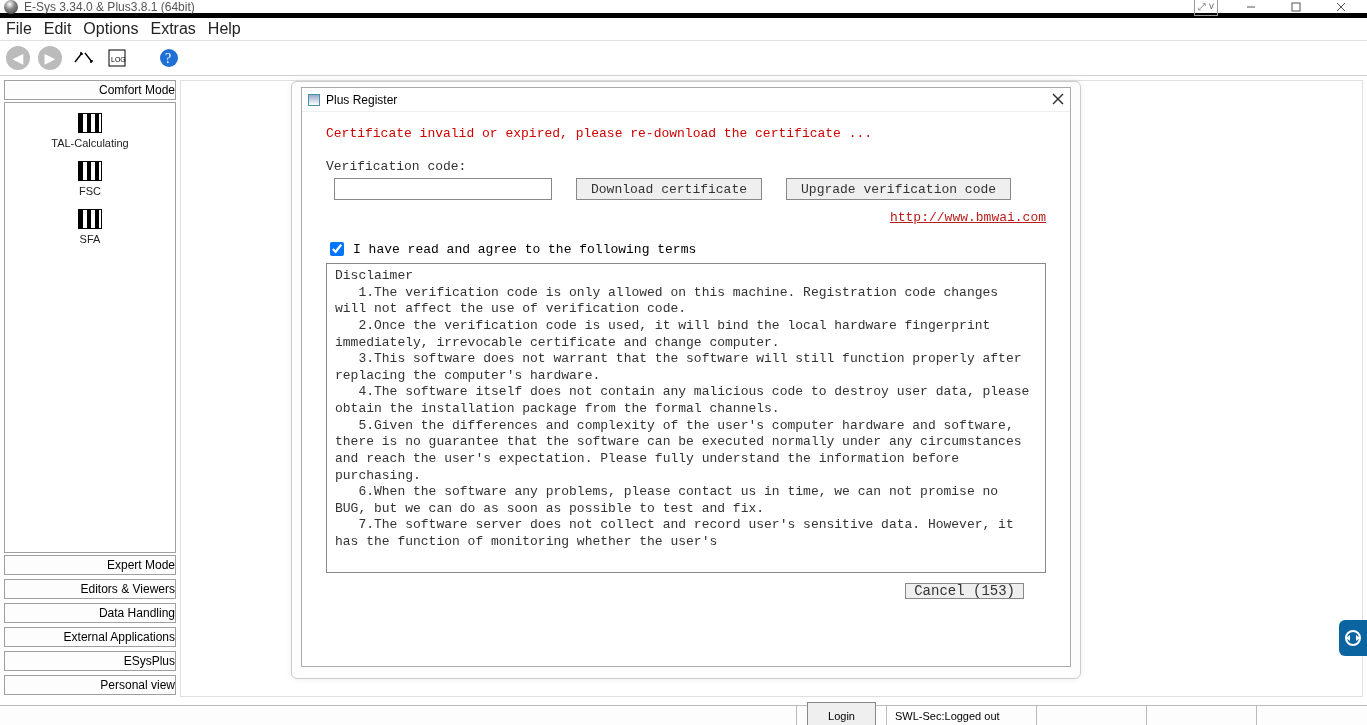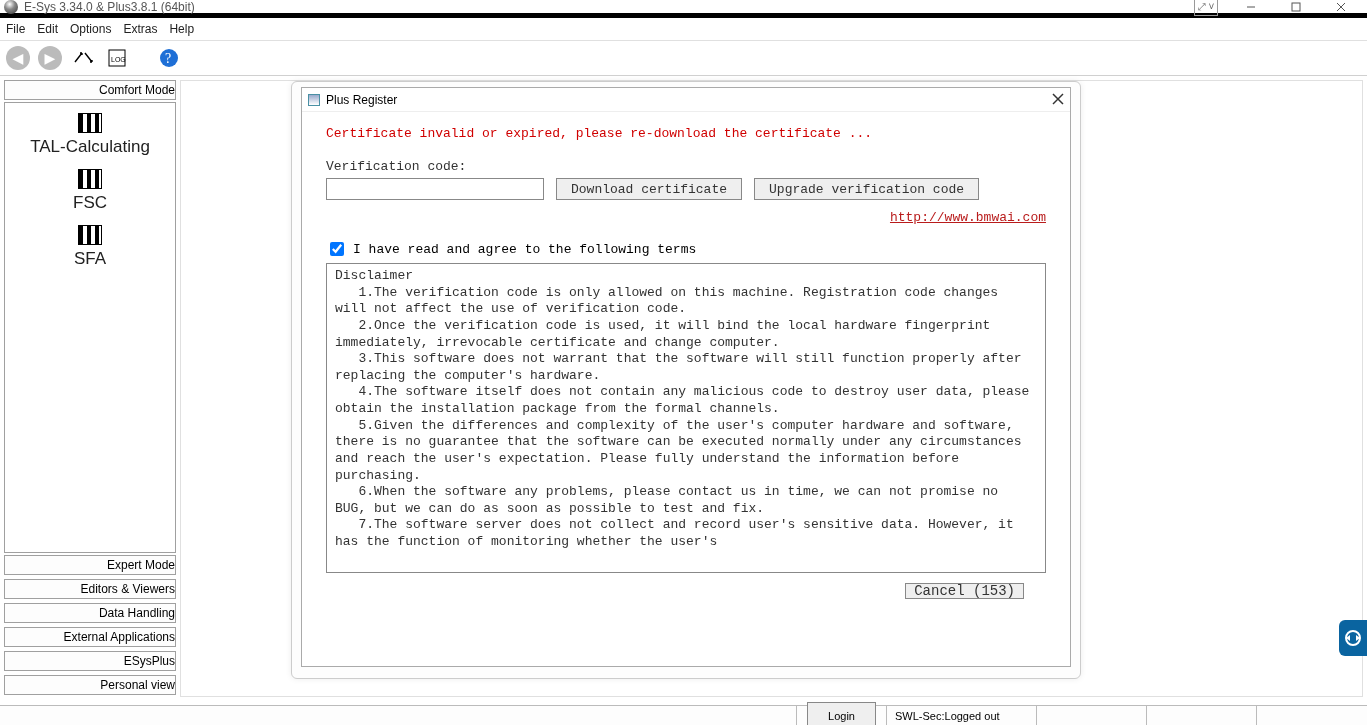--- a/index.html
+++ b/index.html
@@ -36,21 +36,21 @@
     width: 24px; height: 18px; border:1px solid #999; margin-right: 10px;
     display:flex;align-items:center;justify-content:center;font-size:10px;color:#666;
   }
   .menubar {
     height: 22px;
     display: flex;
     align-items: center;
     gap: 12px;
     padding: 0 6px;
     border-bottom: 1px solid #fff;
-    font-size: 12px;
+    font-size: 16px;
     color: #222;
   }
   .menubar span { cursor: default; }
   .toolbar {
     height: 36px;
     display: flex;
     align-items: center;
     gap: 8px;
     padding: 0 6px;
     border-top: 1px solid #e0e0e0;
@@ -98,21 +98,21 @@
   .panel-item {
     text-align:center;
     width:100%;
     padding-bottom:10px;
   }
   .panel-item .pic {
     width:24px;height:20px;margin:0 auto 4px;
     background: repeating-linear-gradient(90deg,#000 0 4px,#fff 4px 8px);
     border:1px solid #000;
   }
-  .panel-item .lbl { font-size:17px; color:#222; }
+  .panel-item .lbl { font-size:11px; color:#222; }
   .bottom-stack { display:flex; flex-direction:column; gap:2px; margin-top:2px;}
   .main-area {
     flex:1;
     position:relative;
     border:1px solid #e0e0e0;
     margin:4px 4px 4px 0;
     background:#fff;
   }
   .dialog-shadow {
     position:absolute;
@@ -137,21 +137,21 @@
     font-size:12px;
   }
   .dialog-title .dlg-icon {
     width:12px;height:12px;border:1px solid #4a90a4;margin-right:6px;
     background:linear-gradient(#9ac,#fff);
   }
   .dialog-title .close { margin-left:auto; font-size:14px; color:#333;}
   .dialog-body { padding:14px 24px 10px 24px; font-family: "Courier New", monospace; font-size:13px; }
   .err-msg { color:#d00000; margin-bottom:18px; font-family:"Courier New",monospace;}
   .vlabel { color:#333; font-family:"Courier New",monospace; margin-bottom:4px;}
-  .vrow { display:flex; gap:12px; margin-bottom:10px;}
+  .vrow { display:flex; gap:24px; margin-bottom:10px;margin-left:8px;}
   .vrow input[type=text] {
     width:218px; height:22px; border:1px solid #888; font-family:"Courier New",monospace;
     padding:0 4px;
   }
   .btn {
     border:1px solid #888; background:#efefef; height:22px;
     font-family:"Courier New",monospace; font-size:13px;
     padding:0 14px; display:flex;align-items:center;justify-content:center;
     color:#333;
   }

